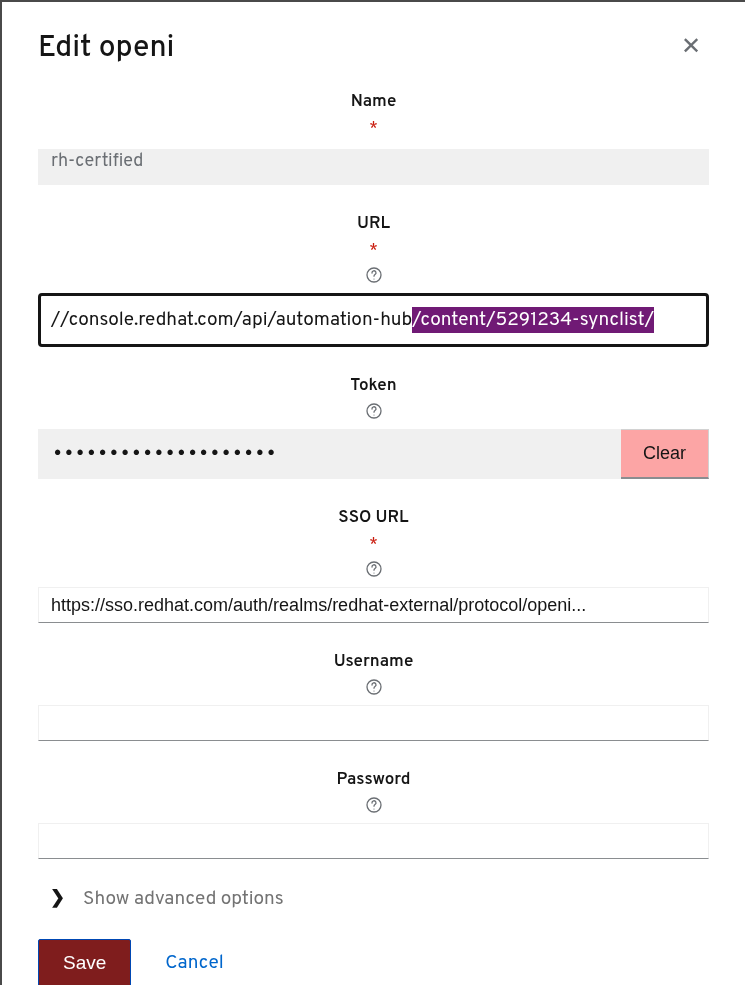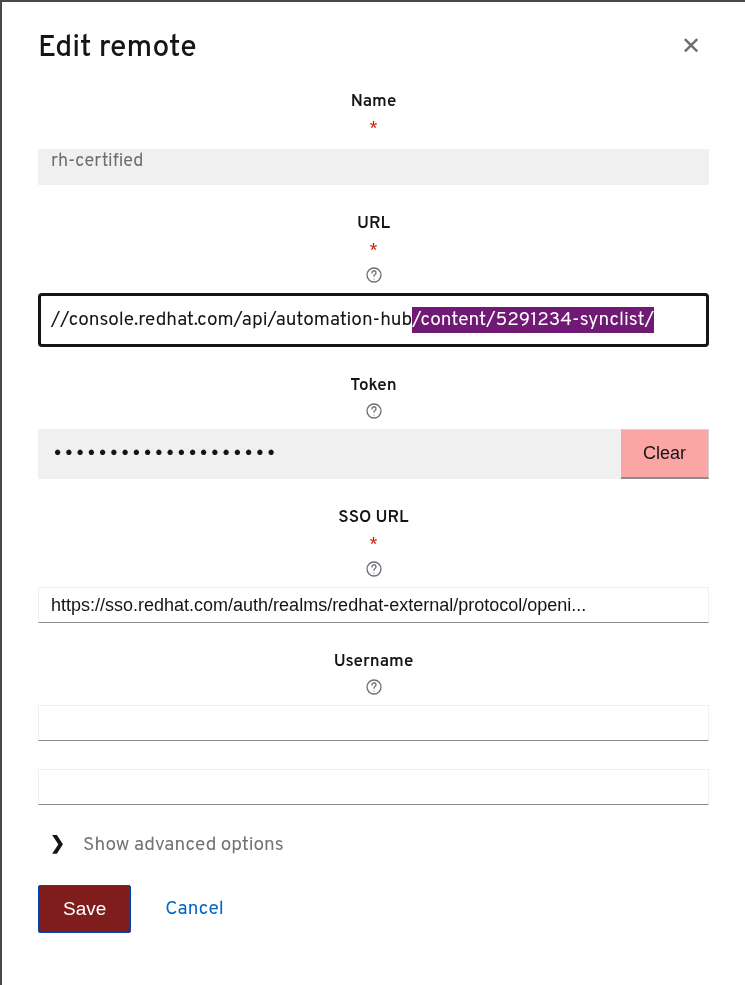--- a/index.html
+++ b/index.html
@@ -163,21 +163,21 @@
     font-size: 19px;
     cursor: pointer;
   }
 </style>
 </head>
 <body>
 
 <div class="modal">
 
   <div class="modal-header">
-    <h1 class="modal-title">Edit remote</h1>
+    <h1 class="modal-title">Edit openi</h1>
     <button class="close-btn">
       <span>✕</span>
     </button>
   </div>
 
   <div class="form-group">
     <div class="form-label">
       <span>Name</span>
       <span class="required-star">*</span>
     </div>
@@ -246,20 +246,30 @@
             <circle cx="8" cy="8" r="7"></circle>
             <path d="M6 6 a2 2 0 1 1 3 1.5 c-.7.5-1 1-1 1.7" stroke-linecap="round"></path>
             <circle cx="8" cy="12" r="0.6" fill="#6a6e73" stroke="none"></circle>
           </svg>
       </span>
     </div>
     <input class="text-input" type="text" value="" style="">
   </div>
 
   <div class="form-group">
+    <div class="form-label">
+      <span>Password</span>
+      <span class="help-icon">
+        <svg viewBox="0 0 16 16" fill="none" stroke="#6a6e73" stroke-width="1.3">
+            <circle cx="8" cy="8" r="7"></circle>
+            <path d="M6 6 a2 2 0 1 1 3 1.5 c-.7.5-1 1-1 1.7" stroke-linecap="round"></path>
+            <circle cx="8" cy="12" r="0.6" fill="#6a6e73" stroke="none"></circle>
+          </svg>
+      </span>
+    </div>
     <input class="text-input" type="password" value="" style="">
   </div>
 
   <div class="advanced-row">
     <span class="chevron">❯</span>
     <span class="link-text">Show advanced options</span>
   </div>
 
   <div class="footer-row">
     <button class="save-btn">Save</button>

